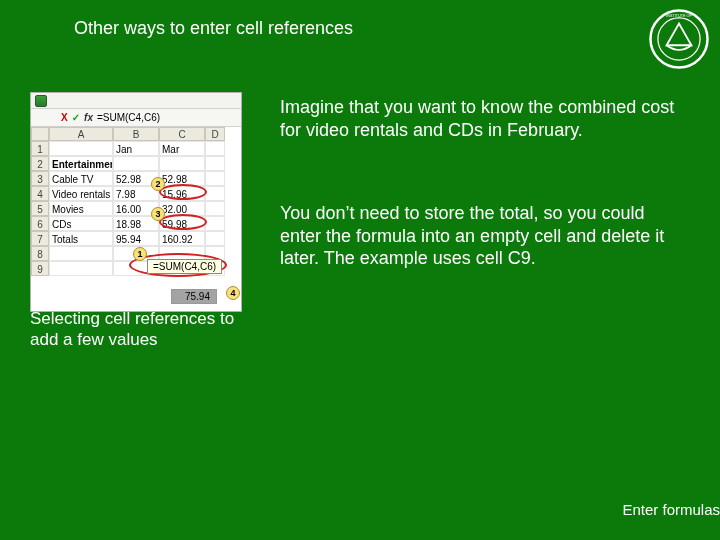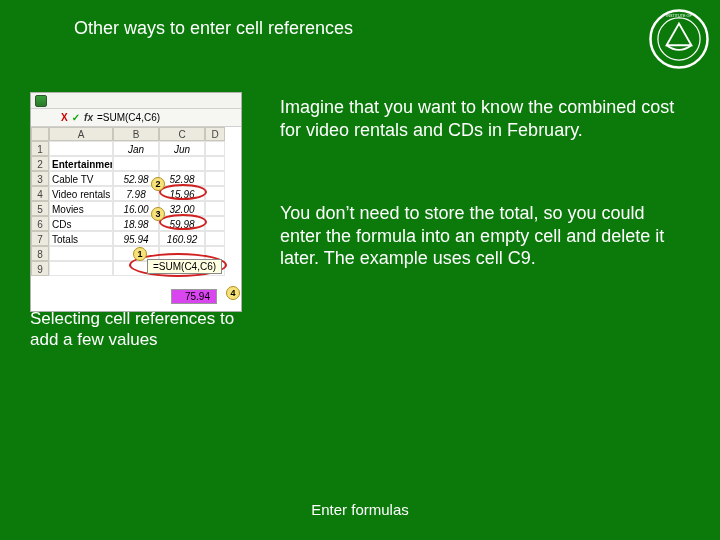--- a/index.html
+++ b/index.html
@@ -71,21 +71,21 @@
   .fb-fx { font-style: italic; font-weight: bold; color: #333; }
   .fb-formula { color: #000; }
   .grid {
     display: grid;
     grid-template-columns: 18px 64px 46px 46px 20px;
     font-size: 10px;
   }
   .hdr { background: #eceadf; border: 1px solid #c9c7bb; text-align: center; height: 14px; line-height: 14px; color: #444; }
   .rh { background: #eceadf; border: 1px solid #c9c7bb; text-align: center; height: 15px; line-height: 15px; color: #444; }
   .cell { border: 1px solid #e5e5e5; height: 15px; line-height: 15px; padding: 0 2px; white-space: nowrap; overflow: hidden; }
-  .ar { text-align: center; font-style: italic; }
+  .ar { text-align: left; }
   .al { text-align: left; }
   .bold { font-weight: bold; }
   .annot {
     position: absolute;
     width: 14px; height: 14px;
     border-radius: 50%;
     background: #f7e27a;
     border: 1px solid #b09020;
     color: #000;
     font-size: 9px;
@@ -103,21 +103,21 @@
     position: absolute;
     background: #ffffe1;
     border: 1px solid #888;
     padding: 1px 5px;
     font-size: 10px;
     color: #000;
     white-space: nowrap;
   }
   .result-box {
     position: absolute;
-    background: #d946ef;
+    background: #a3a3a3;
     border: 1px solid #999;
     padding: 1px 6px;
     font-size: 10px;
     color: #000;
     text-align: right;
     width: 46px;
   }
   .body-text {
     position: absolute;
     left: 280px;
@@ -135,21 +135,21 @@
     width: 220px;
     font-size: 17px;
     line-height: 1.25;
     color: #ffffff;
   }
   .footer {
     position: absolute;
     bottom: 22px;
     left: 0;
     width: 720px;
-    text-align: center;
+    text-align: right;
     font-family: Arial, sans-serif;
     font-size: 15px;
     color: #ffffff;
   }
 </style>
 </head>
 <body>
 
 <h1 class="title">Other ways to enter cell references</h1>
 
@@ -178,21 +178,21 @@
   <div class="grid">
     <div class="hdr"></div>
     <div class="hdr">A</div>
     <div class="hdr">B</div>
     <div class="hdr">C</div>
     <div class="hdr">D</div>
 
     <div class="rh">1</div>
     <div class="cell al"></div>
     <div class="cell ar">Jan</div>
-    <div class="cell ar">Jun</div>
+    <div class="cell ar">Mar</div>
     <div class="cell"></div>
 
     <div class="rh">2</div>
     <div class="cell al bold">Entertainment</div>
     <div class="cell"></div>
     <div class="cell"></div>
     <div class="cell"></div>
 
     <div class="rh">3</div>
     <div class="cell al">Cable TV</div>

